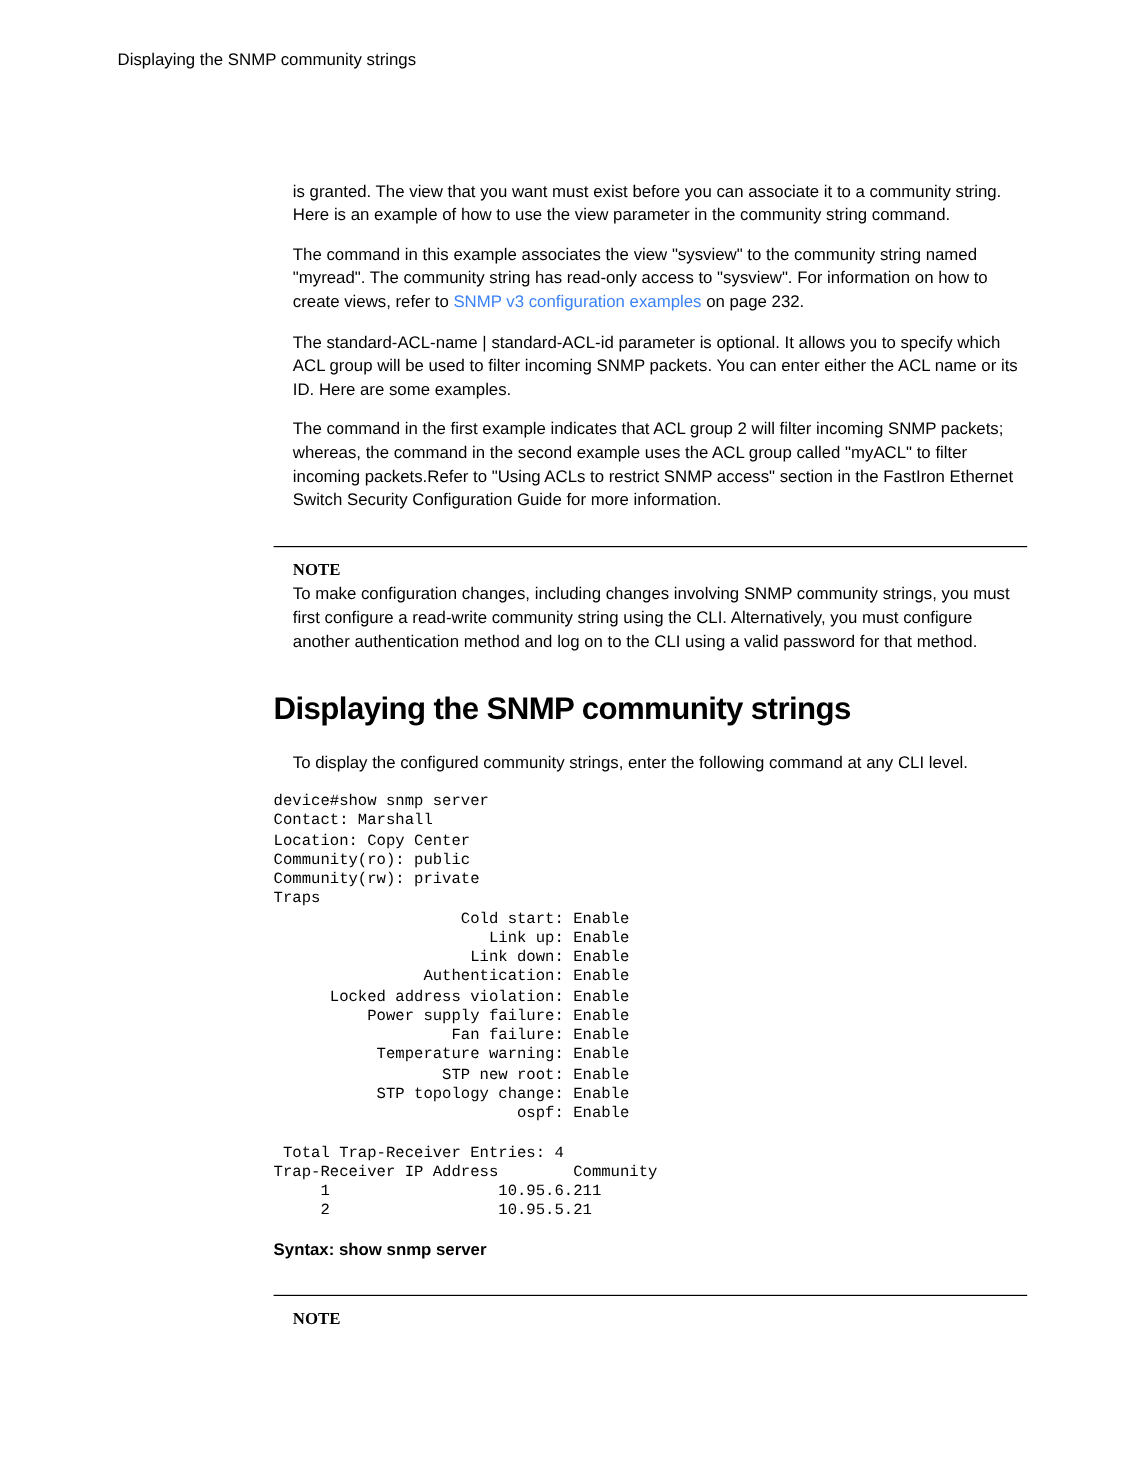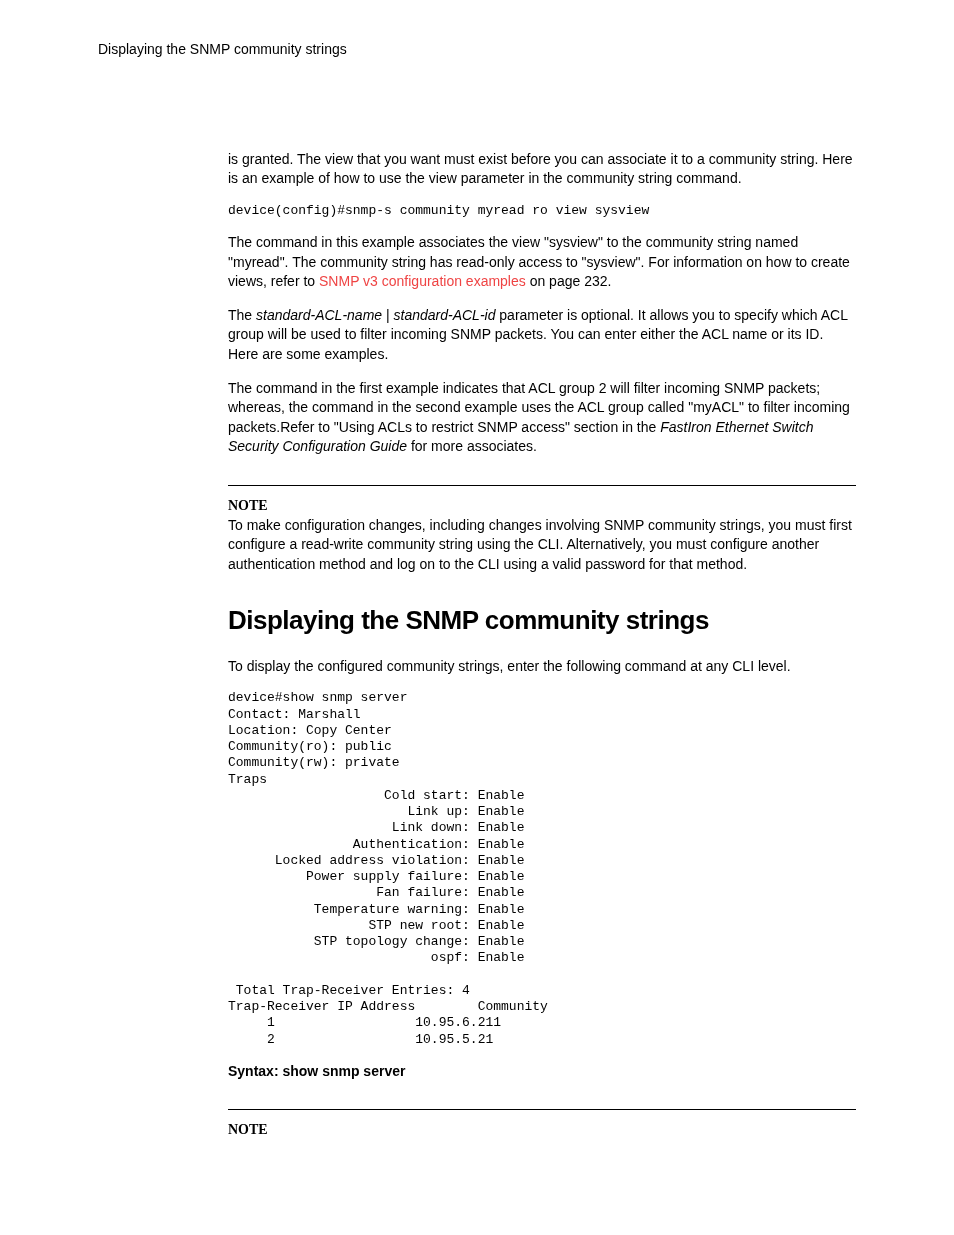--- a/index.html
+++ b/index.html
@@ -11,35 +11,34 @@
     line-height: 1.4;
   }
   .header-text {
     font-size: 14px;
     margin-bottom: 90px;
   }
   .content {
     margin-left: 130px;
   }
   p {
-    margin: 0 0 14px 0;
+    margin: 0 0 14px 16px;
   }
   pre {
     font-family: "Courier New", Courier, monospace;
     font-size: 13px;
     white-space: pre;
     margin: 14px 0;
     line-height: 1.25;
   }
   a.link {
-    color: #ef4444;
+    color: #3b82f6;
     text-decoration: none;
   }
   .italic {
-    font-style: italic;
   }
   h1 {
     font-family: Arial, Helvetica, sans-serif;
     font-size: 26px;
     font-weight: bold;
     margin: 28px 0 18px 0;
     letter-spacing: -0.5px;
   }
   .rule {
     border-top: 1px solid #000;
@@ -60,33 +59,32 @@
 </style>
 </head>
 <body>
 
 <div class="header-text">Displaying the SNMP community strings</div>
 
 <div class="content">
 
   <p>is granted. The view that you want must exist before you can associate it to a community string. Here is an example of how to use the view parameter in the community string command.</p>
 
-  <pre>device(config)#snmp-s community myread ro view sysview</pre>
 
   <p>
     <span>The command in this example associates the view "sysview" to the community string named "myread". The community string has read-only access to "sysview". For information on how to create views, refer to </span><a class="link" href="#">SNMP v3 configuration examples</a><span> on page 232.</span>
   </p>
 
   <p>
     <span>The </span><span class="italic">standard-ACL-name</span><span> | </span><span class="italic">standard-ACL-id</span><span> parameter is optional. It allows you to specify which ACL group will be used to filter incoming SNMP packets. You can enter either the ACL name or its ID. Here are some examples.</span>
   </p>
 
 
   <p>
-    <span>The command in the first example indicates that ACL group 2 will filter incoming SNMP packets; whereas, the command in the second example uses the ACL group called "myACL" to filter incoming packets.Refer to "Using ACLs to restrict SNMP access" section in the </span><span class="italic">FastIron Ethernet Switch Security Configuration Guide</span><span> for more associates.</span>
+    <span>The command in the first example indicates that ACL group 2 will filter incoming SNMP packets; whereas, the command in the second example uses the ACL group called "myACL" to filter incoming packets.Refer to "Using ACLs to restrict SNMP access" section in the </span><span class="italic">FastIron Ethernet Switch Security Configuration Guide</span><span> for more information.</span>
   </p>
 
   <div class="rule"></div>
   <p class="note-label">NOTE</p>
   <p class="note-body">To make configuration changes, including changes involving SNMP community strings, you must first configure a read-write community string using the CLI. Alternatively, you must configure another authentication method and log on to the CLI using a valid password for that method.</p>
 
   <h1>Displaying the SNMP community strings</h1>
 
   <p>To display the configured community strings, enter the following command at any CLI level.</p>
 

